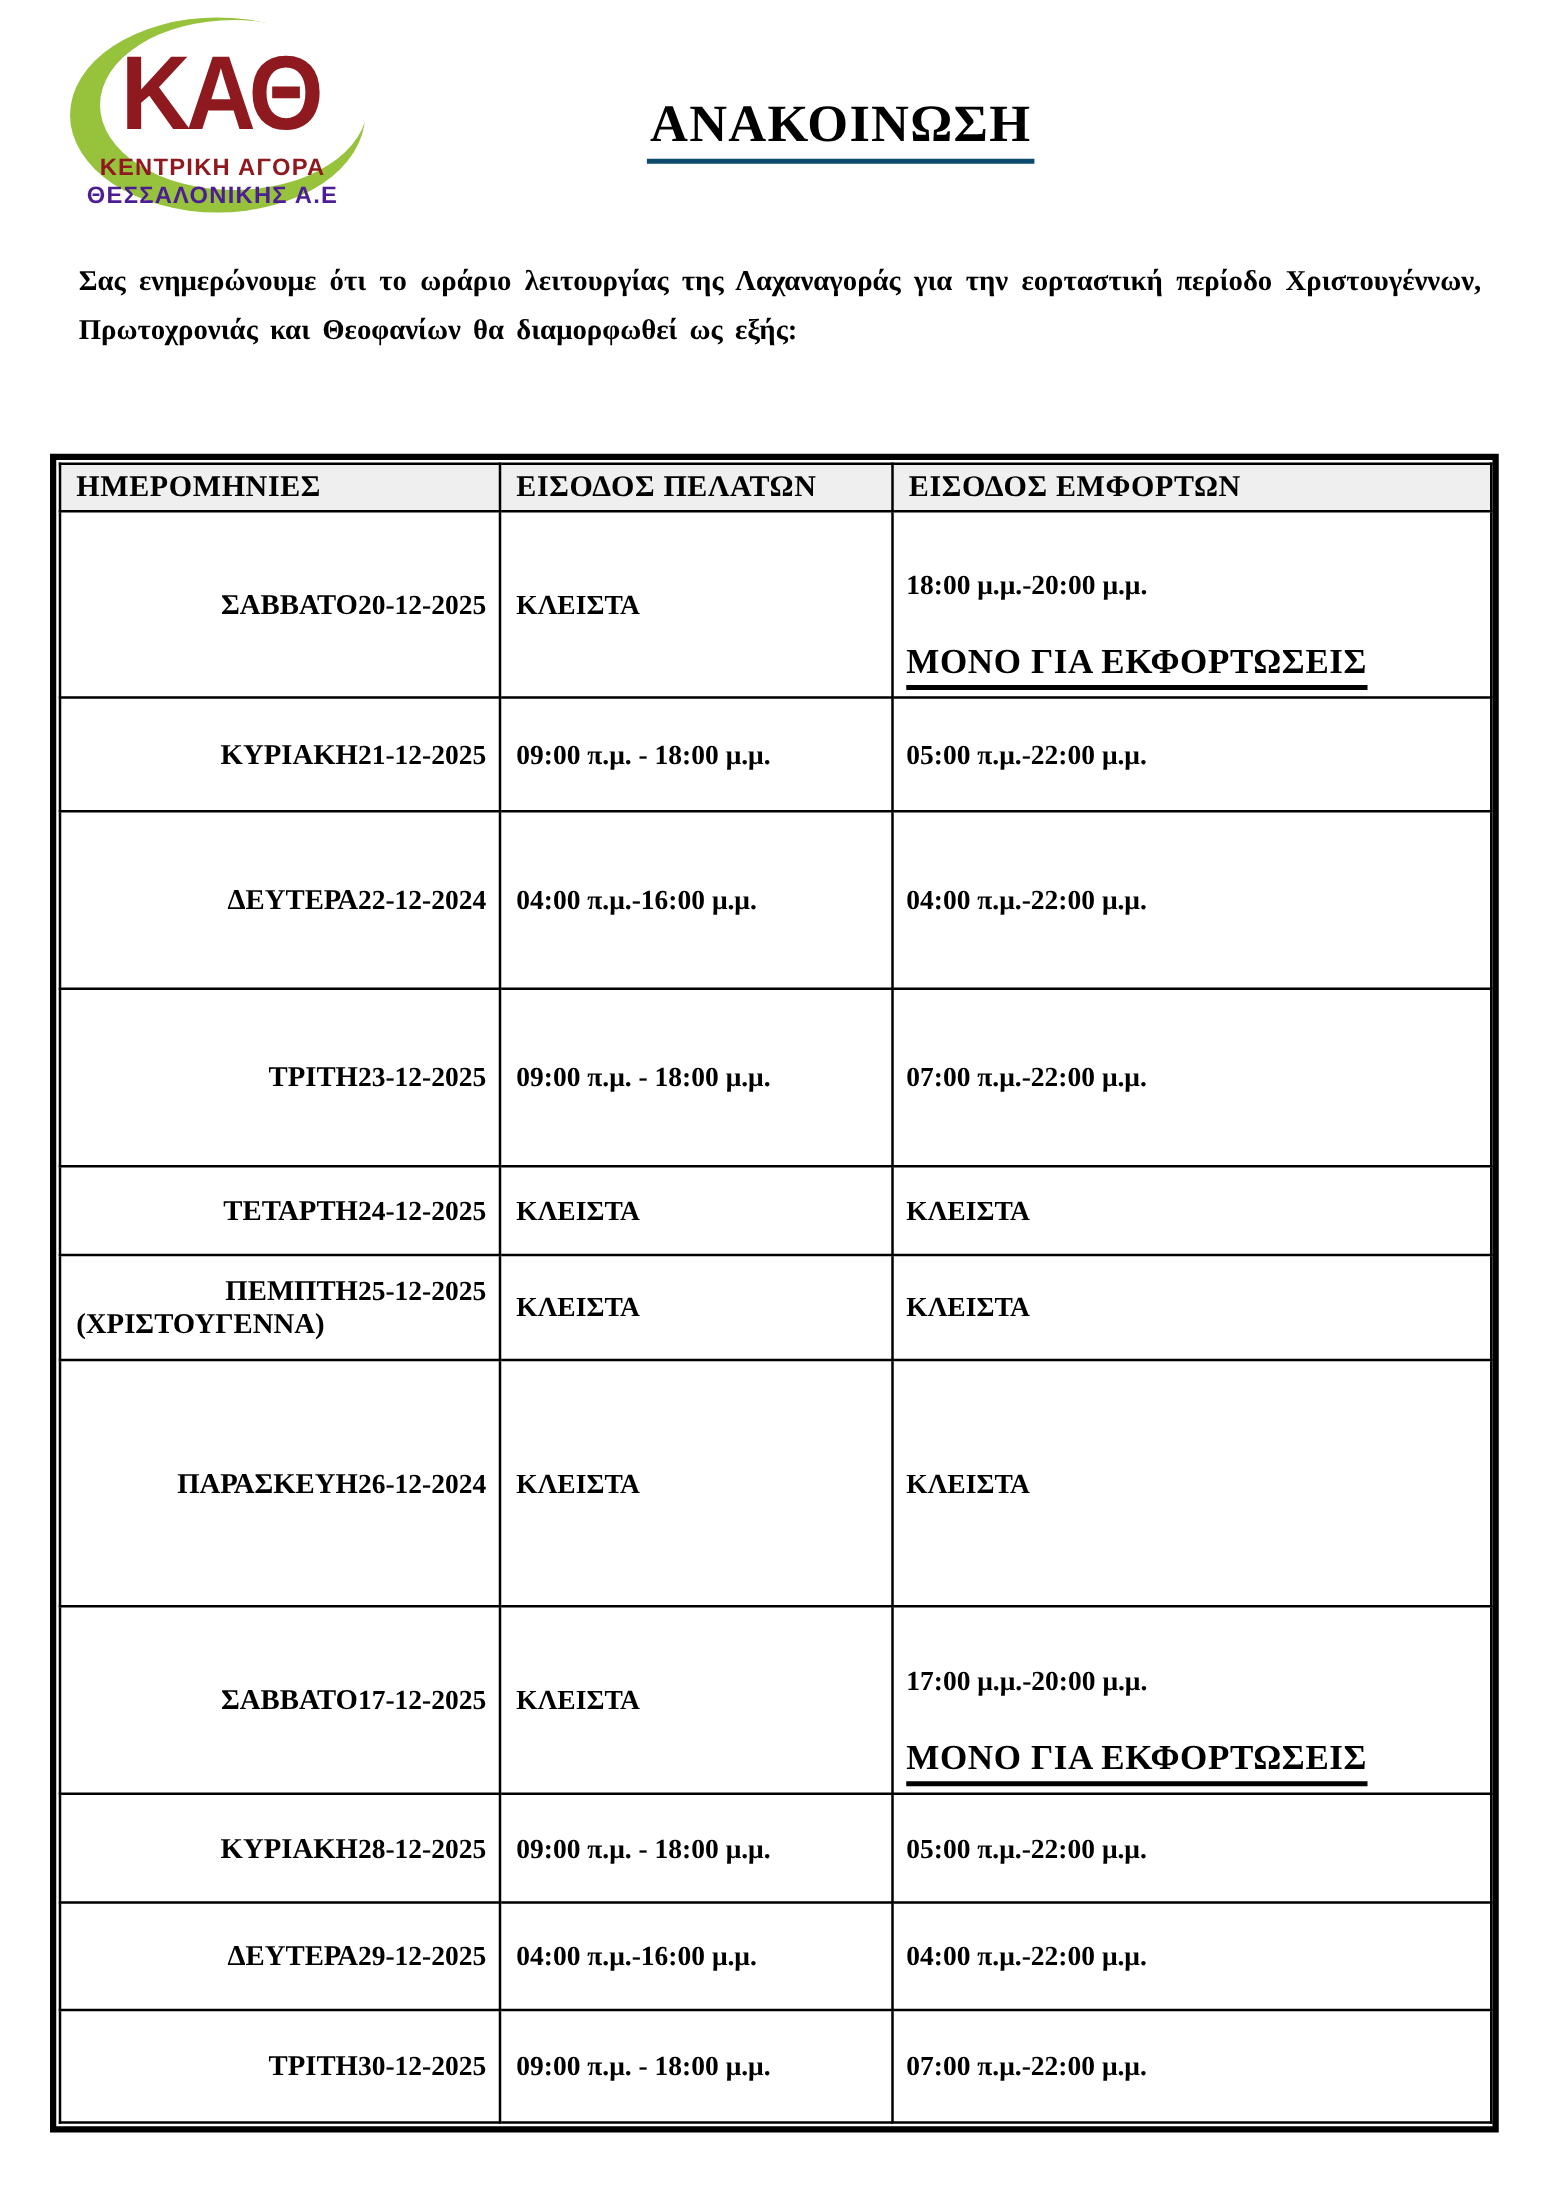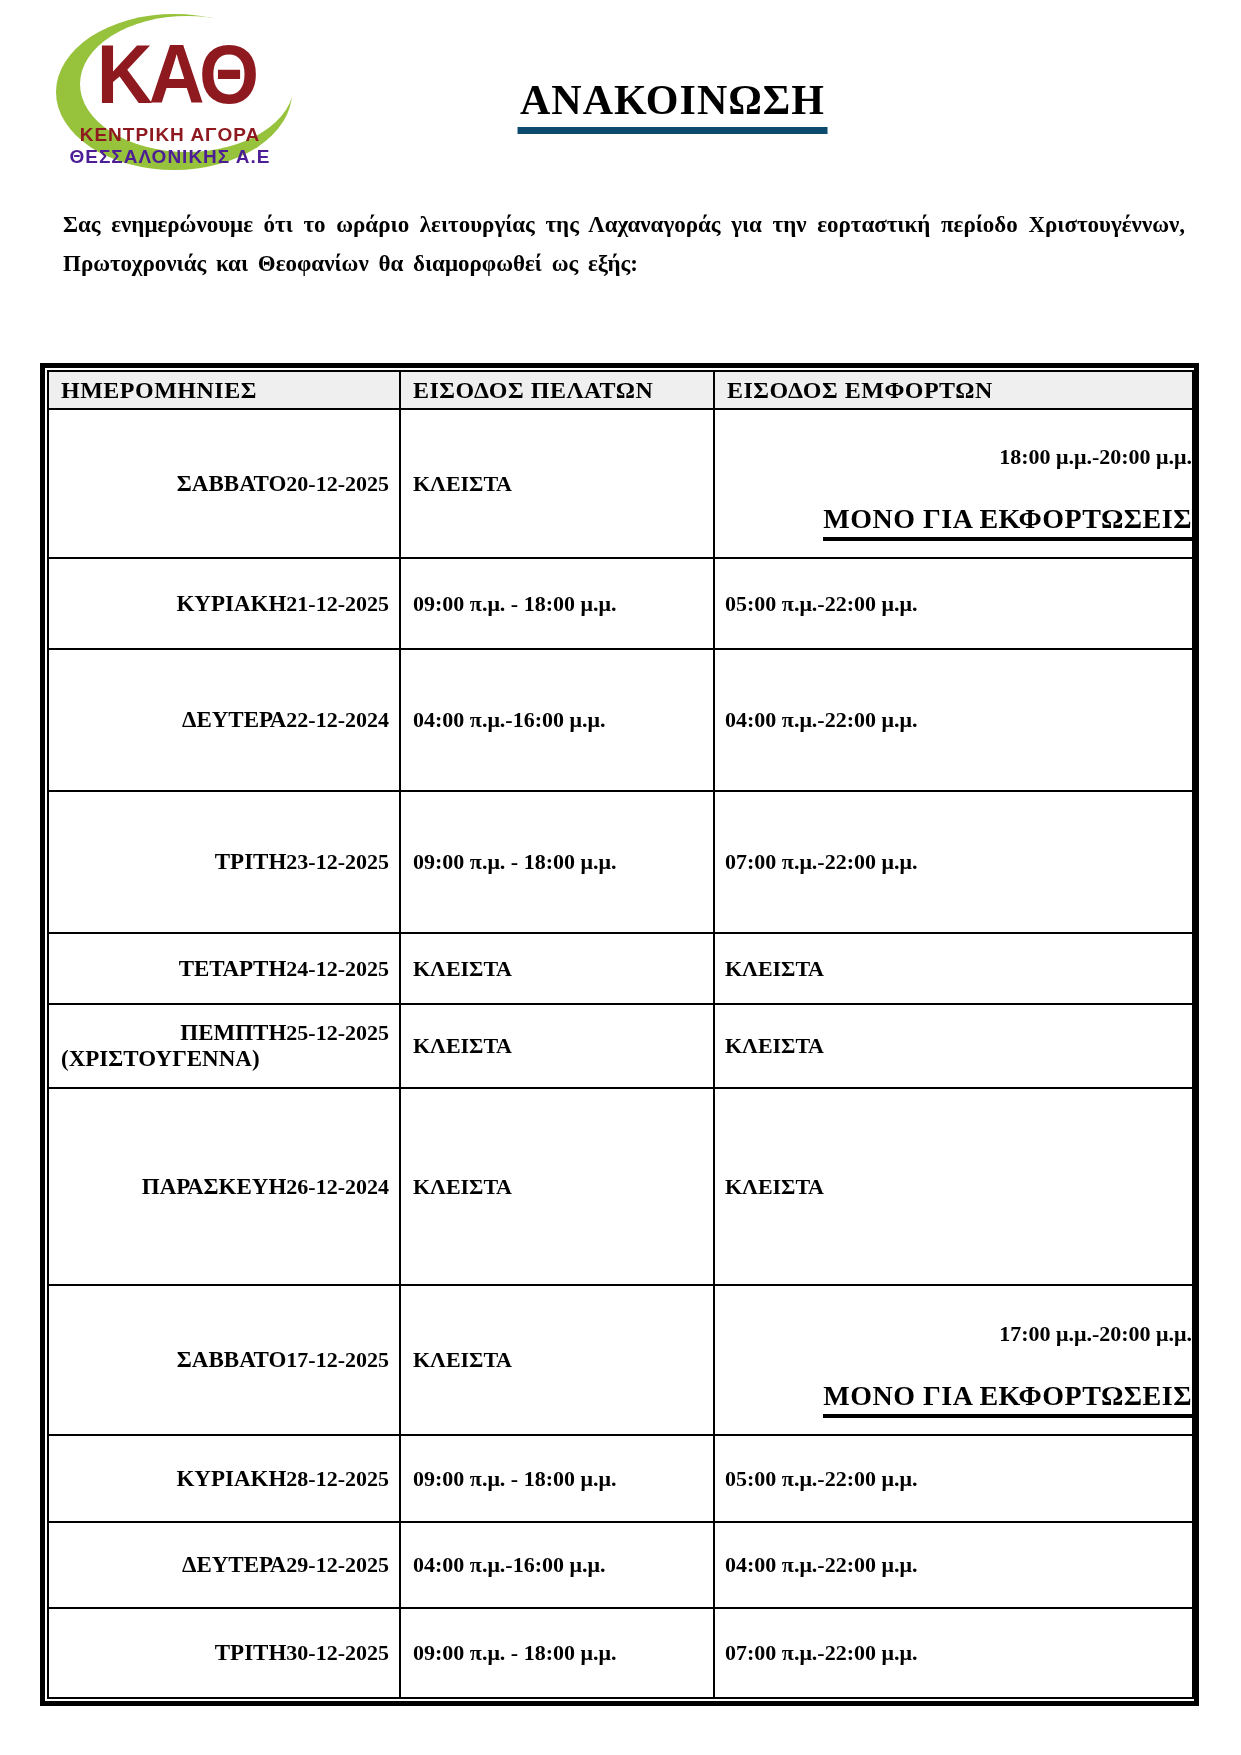--- a/index.html
+++ b/index.html
@@ -31,21 +31,21 @@
     letter-spacing: 1px;
   }
   .logo-sub.l1 { top: 120px; }
   .logo-sub.l2 { top: 142px; }
 
   
   .page-title {
     position: absolute; top: 76px; left: 50%;
     transform: translateX(-50%); margin-left: 52px;
     font-size: 42px; font-weight: bold; letter-spacing: 1px;
-    border-bottom: 7px solid #0c4a6e; padding: 0 3px 3px 3px;
+    border-bottom: 4px solid #0c4a6e; padding: 0 3px 3px 3px;
     white-space: nowrap;
   }
 
   
   .intro {
     position: absolute; left: 63px; top: 205px; width: 1122px;
     font-size: 23px; font-weight: bold;
     line-height: 39px;
     text-align: justify;
     word-spacing: 4px;
@@ -77,21 +77,21 @@
     letter-spacing: 0.5px;
     white-space: nowrap;
   }
   .schedule td { font-size: 23px; }
   td.c1 { padding: 0 10px 0 12px; }
   .dayline { display: flex; justify-content: flex-end; align-items: baseline; }
   .dayline .date { font-size: 22px; }
   .day-note { font-size: 23px; }
   td.c2 { padding-left: 12px; font-size: 22px; white-space: nowrap; }
   td.c3 { padding-left: 10px; font-size: 22px; white-space: nowrap; }
-  td.c3.vbottom { vertical-align: bottom; padding-bottom: 16px; text-align: right; }
+  td.c3.vbottom { vertical-align: bottom; padding-bottom: 5px; }
   td.c3.vbottom .freight-time { margin-bottom: 33px; }
   .unload-note {
     display: inline-block;
     font-size: 28px; letter-spacing: 0.5px;
     border-bottom: 4px solid #000; padding-bottom: 2px;
     line-height: 32px;
   }
 </style>
 </head>
 <body>

